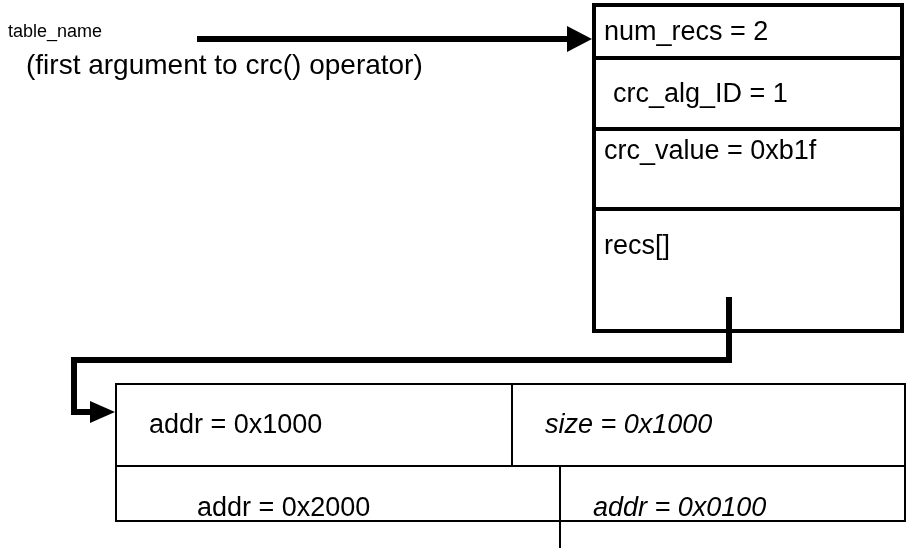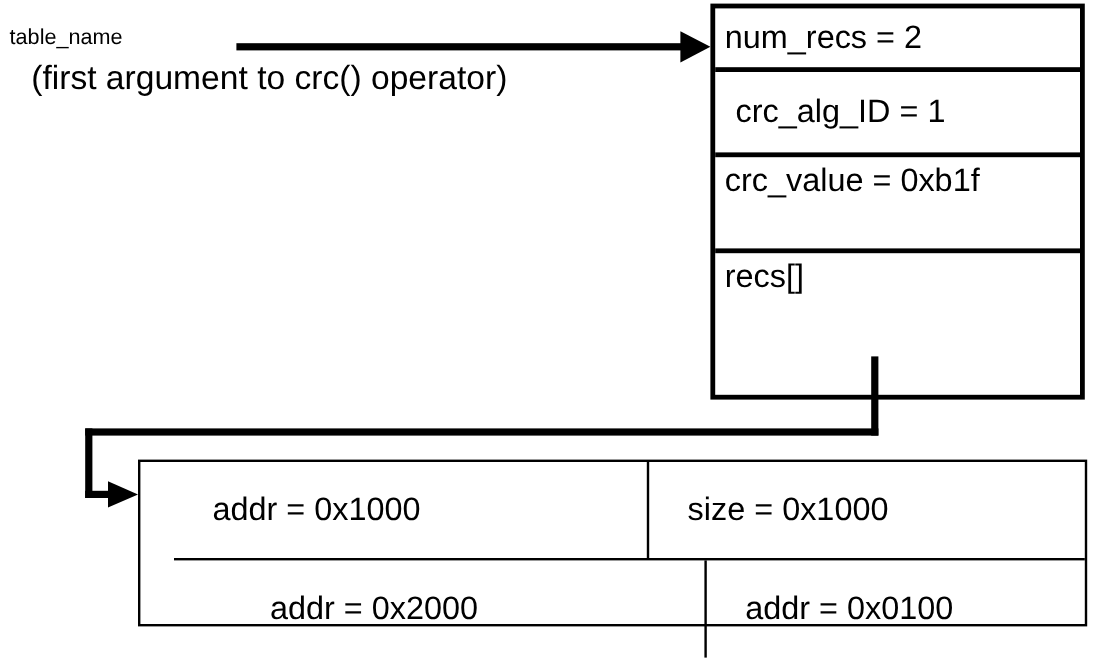--- a/index.html
+++ b/index.html
@@ -53,21 +53,21 @@
     padding-left: 8px;
     font-size: 27px;
     display: flex;
     align-items: center;
     white-space: nowrap;
   }
   .struct-row.r-rec-size   { height: 54px; }
   .struct-row.r-num-recs   { height: 53px; text-align: right; }
   .struct-row.r-crc-alg    { height: 71px; padding-left: 17px; }
   .struct-row.r-crc-value  { height: 80px; align-items: flex-start; padding-top: 4px; }
-  .struct-row.r-recs       { height: 39px; border-bottom: none; position: relative; }
+  .struct-row.r-recs       { height: 39px; border-bottom: none; position: relative; margin-top: 15px; }
 
   
   #top-arrow-line {
     position: absolute;
     left: 197px;
     top: 36px;
     width: 376px;
     height: 6px;
     background: #000000;
   }
@@ -129,39 +129,38 @@
   
   #records-table {
     position: absolute;
     left: 115px;
     top: 383px;
     width: 791px;
     height: 139px;
     border: 2px solid #000000;
     box-sizing: border-box;
     background: #ffffff;
-    padding-left: 28px;
   }
   .rec-row {
     display: flex;
     height: 81.5px;
     box-sizing: border-box;
     border-bottom: 2px solid #000000;
   }
   .rec-row:last-child { border-bottom: none; margin-left: 48px; }
   .rec-cell {
     box-sizing: border-box;
     display: flex;
     align-items: center;
     font-size: 27px;
     padding-left: 32px;
     white-space: nowrap;
   }
   .rec-cell.addr { width: 396px; border-right: 2px solid #000000; }
-  .rec-cell.size { flex: 1; }
+  .rec-cell.size { flex: 1; font-style: italic; }
 </style>
 </head>
 <body>
 
 <div id="canvas">
 
   <div id="caption">
     <div class="line1">table_name</div>
     <div class="line2">(first argument to crc() operator)</div>
   </div>

